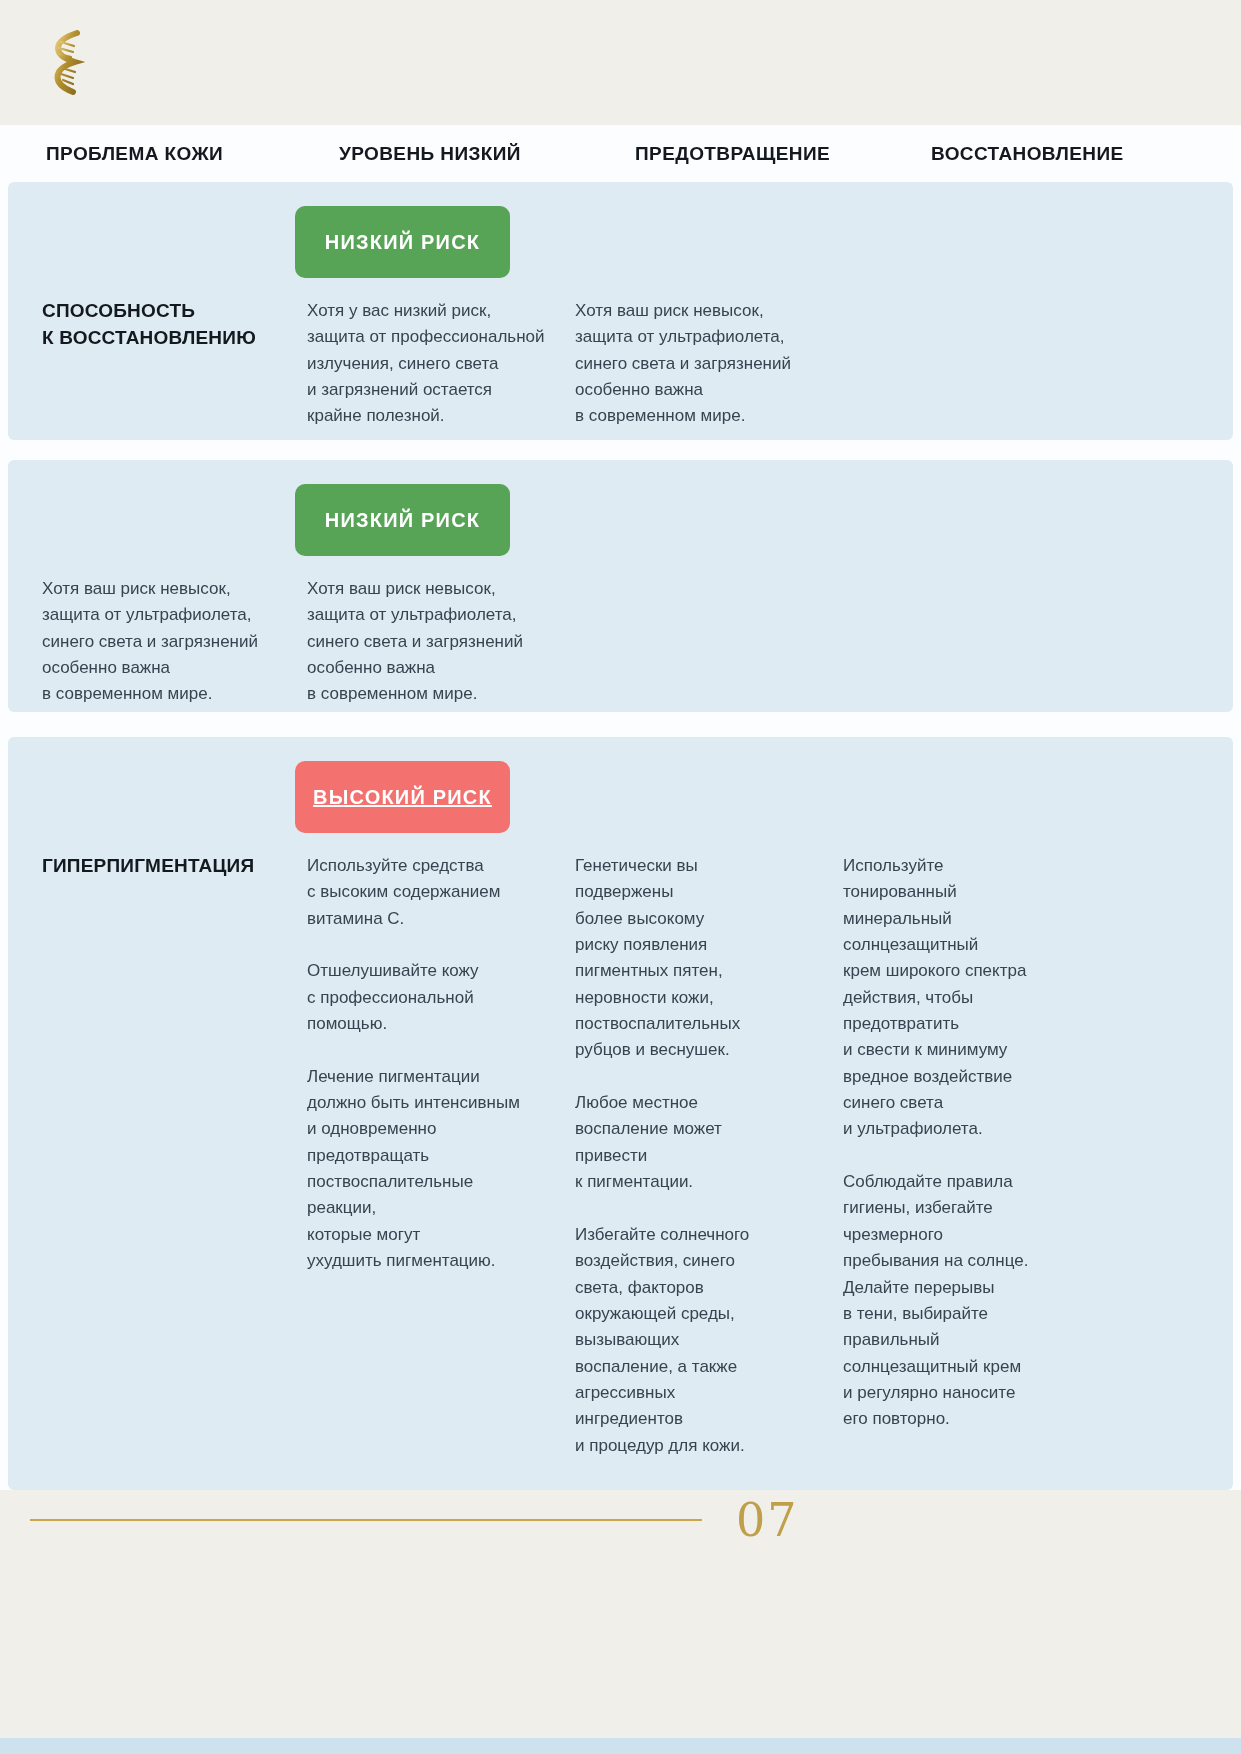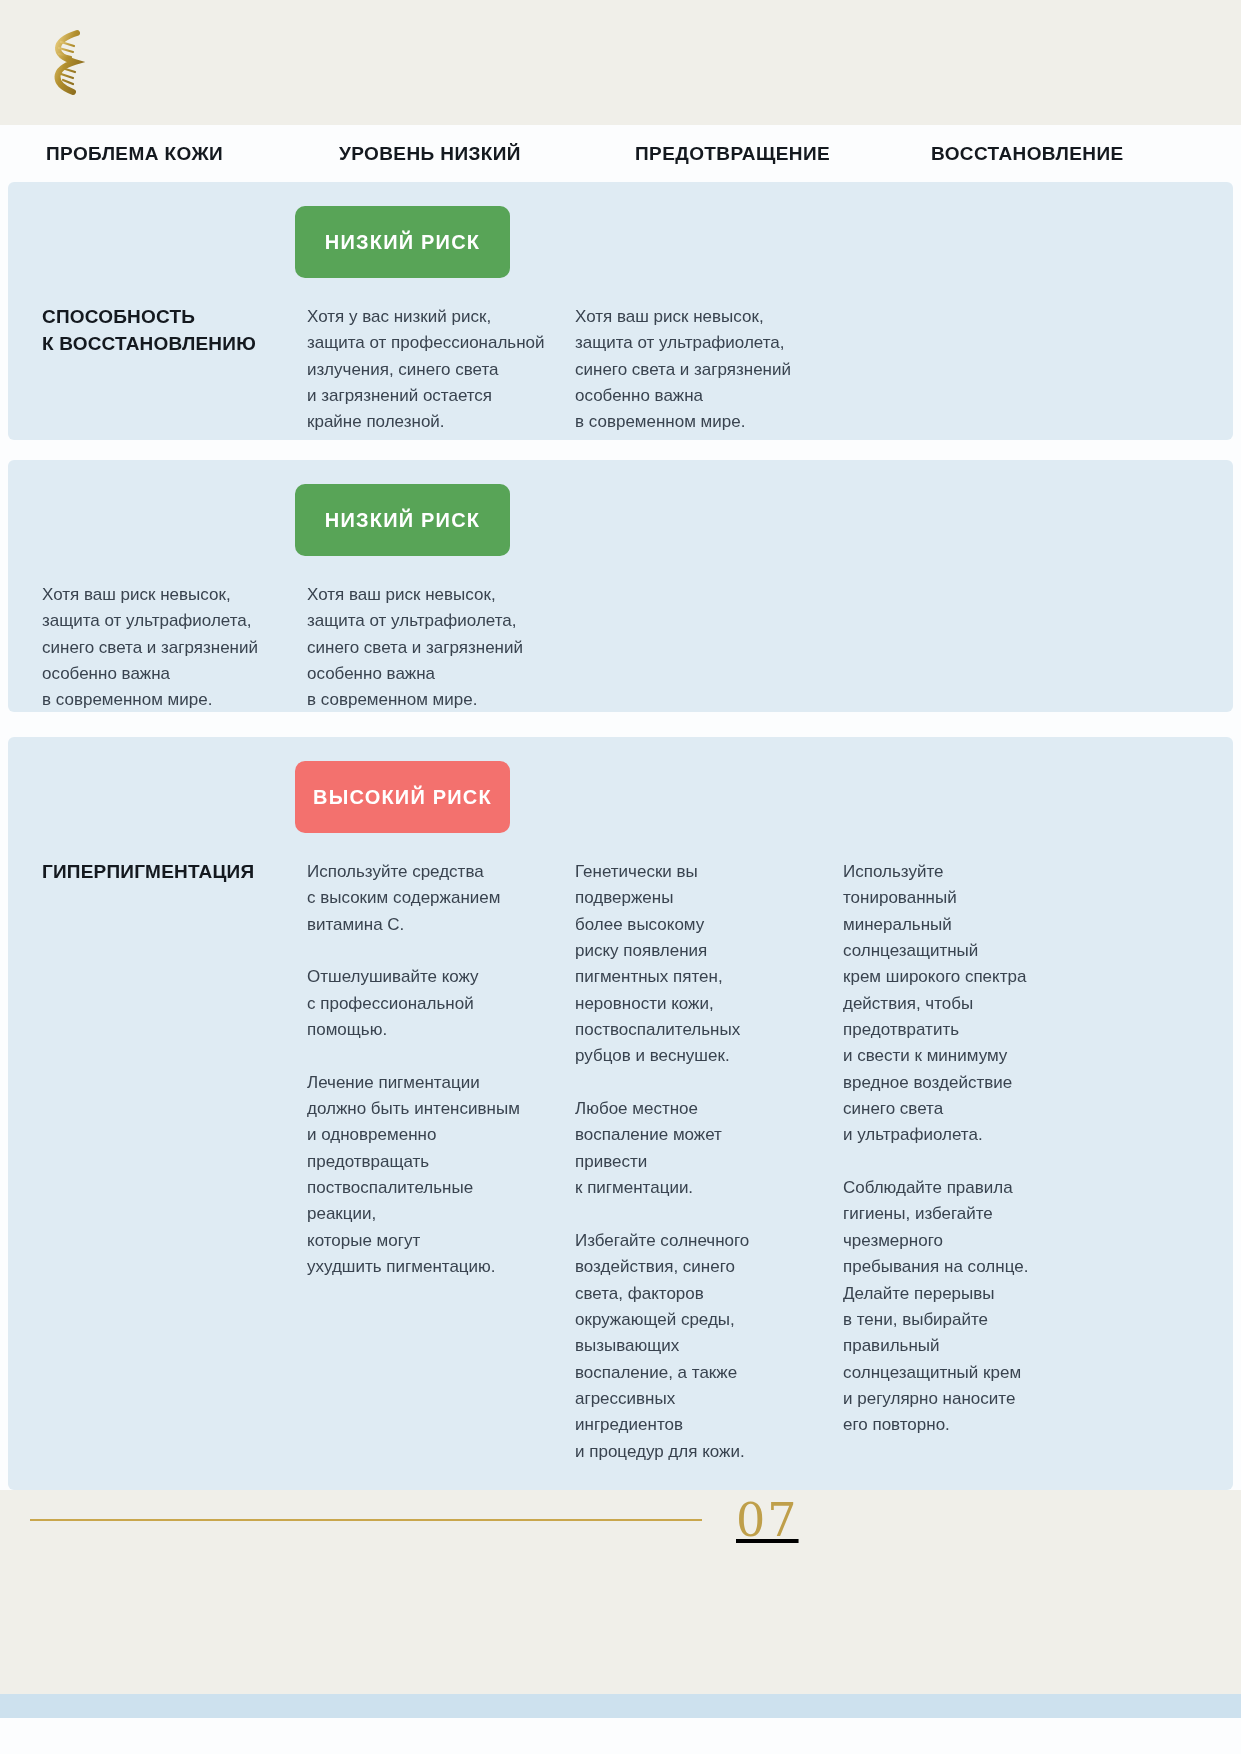--- a/index.html
+++ b/index.html
@@ -23,37 +23,36 @@
     box-sizing:border-box;padding:24px 34px 30px;overflow:hidden;
   }
   .grid{display:grid;grid-template-columns:265px 268px 268px 1fr;}
   .badge{
     grid-column:2;width:215px;height:72px;border-radius:10px;
     display:flex;align-items:center;justify-content:center;
     color:#ffffff;font-weight:700;font-size:20px;letter-spacing:1.2px;
     margin-left:-12px;
   }
   .badge.low{background:#58a457;}
-  .badge.high{background:#f3716e;}
-  .content-row{margin-top:26px;}
+  .badge.high{background:#f3716e;text-decoration:underline;}
+  .content-row{margin-top:20px;}
   .cell-title{
     font-size:19px;font-weight:800;color:#14191f;line-height:1.4;
     white-space:pre-line;letter-spacing:.2px;padding-right:10px;
   }
   .cell-text{
     font-size:17px;color:#39434f;line-height:1.55;
     white-space:pre-line;padding-right:16px;
   }
   #card-restoration{height:258px;margin-bottom:20px;}
   #card-wrinkles{height:252px;margin-bottom:25px;}
   #card-pigmentation{height:753px;}
   .footer{
-    height:204px;background:#f0efe9;box-sizing:border-box;
+    height:248px;background:#f0efe9;box-sizing:border-box;
     padding:2px 0 12px 30px;
-    text-decoration:underline;
   }
   .footer-inner{display:flex;align-items:center;height:56px;}
   .gold-line{width:672px;height:2px;background:#c9a64c;}
   .page-number{
     margin-left:34px;
     font-family:"DejaVu Serif",serif;font-size:46px;font-weight:400;
     color:#bf9f4a;letter-spacing:2px;line-height:1;
   }
   .bottom-strip{height:24px;background:#cde1ee;}
 </style>

